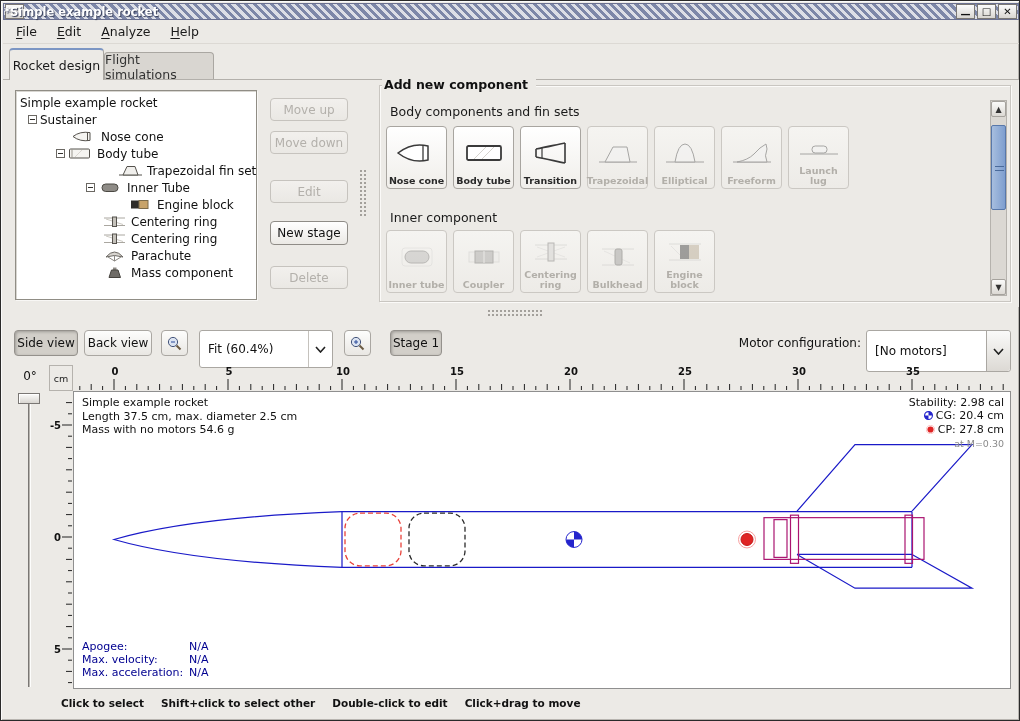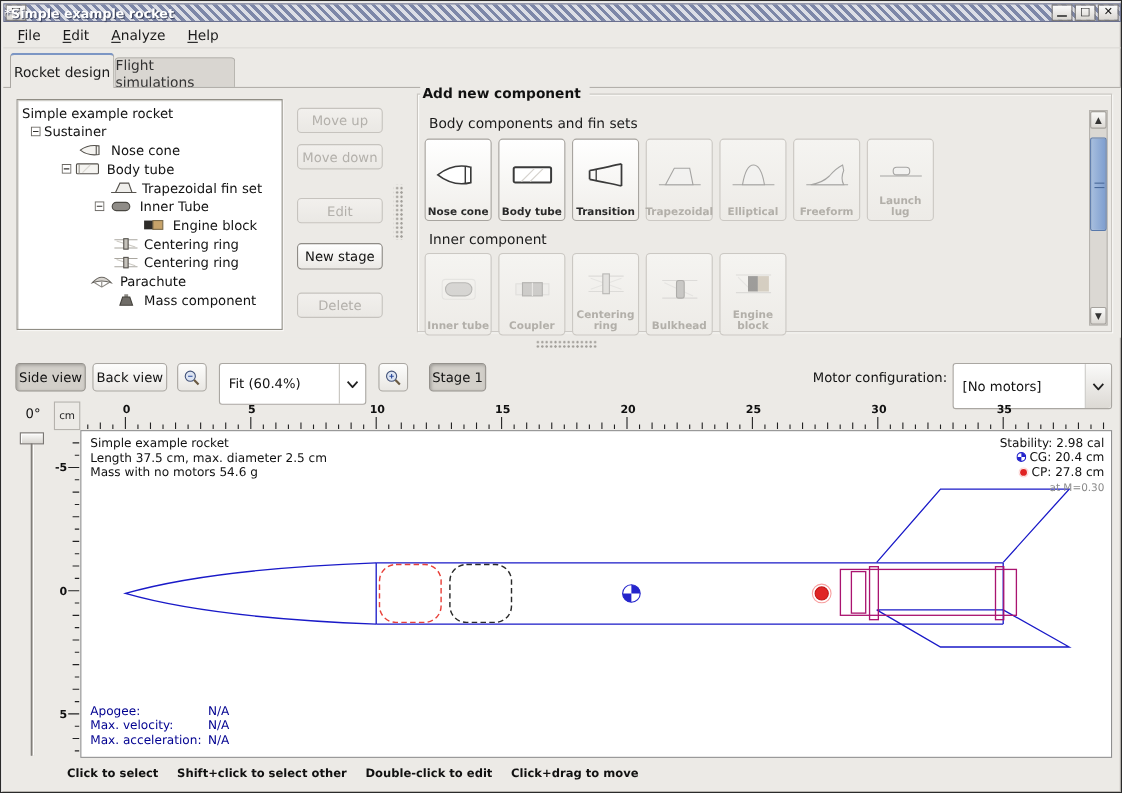--- a/index.html
+++ b/index.html
@@ -41,21 +41,21 @@
   .side-btn.on{border:1px solid #8f8c87;background:linear-gradient(#ffffff,#ebe9e5);color:#111;}
   .v-grip{position:absolute;left:355px;top:88px;width:9px;height:50px;
     background-image:radial-gradient(#a3a09b 1px,transparent 1.2px);background-size:4px 4px;background-position:1px 1px;}
   
   .group{position:absolute;left:376px;top:5px;width:632px;height:217px;border:1px solid #c9c6c1;box-shadow:inset 1px 1px 0 #fbfaf8, 1px 1px 0 #fbfaf8;}
   .group-title{position:absolute;top:-9px;left:2px;padding:0 8px 0 2px;background:#eceae6;font-weight:bold;font-size:12.5px;color:#111;}
   .group-label{position:absolute;left:10px;font-size:12.5px;color:#1a1a1a;}
   .group-label.l1{top:18px;}
   .group-label.l2{top:124px;}
   .comp-row{position:absolute;left:0;top:0;width:100%;height:0;}
-  .comp-btn{position:absolute;width:61px;height:75px;border:1px solid #a8a5a0;border-radius:4px;
+  .comp-btn{position:absolute;width:61px;height:63px;border:1px solid #a8a5a0;border-radius:4px;
     background:linear-gradient(#ffffff,#f0eeea);display:flex;flex-direction:column;align-items:center;padding:3px 1px 2px 1px;justify-content:flex-end;}
   .comp-btn .cicon{flex:1;display:flex;align-items:center;justify-content:center;}
   .comp-btn .clabel{font-size:9.5px;line-height:10px;font-weight:bold;color:#2a2a2a;text-align:center;}
   .comp-btn.off{border-color:#cbc8c3;background:linear-gradient(#f5f4f1,#edebe7);}
   .comp-btn.off .clabel{color:#b2afa9;}
   .comp-btn.off .cicon{opacity:.45;filter:grayscale(60%);}
   
   .scrollbar{position:absolute;right:3px;top:14px;width:17px;height:196px;background:#dbd8d3;border:1px solid #b5b2ad;}
   .sb-btn{position:absolute;left:0;width:15px;height:16px;background:linear-gradient(#fafaf9,#dcd9d4);border:1px solid #a5a29d;
     display:flex;align-items:center;justify-content:center;font-size:8px;color:#333;border-radius:2px;}
@@ -176,21 +176,21 @@
           </span>
           <span class="icon">
             <svg width="26" height="13" viewBox="0 0 26 13">
               <rect x="1.5" y="2" width="20" height="9" rx="1" fill="#f5f4f1" stroke="#55524d"></rect>
               <line x1="4" y1="2" x2="4" y2="11" stroke="#9a978f"></line>
               <line x1="7" y1="10" x2="14" y2="3" stroke="#d8d5d0"></line>
             </svg>
           </span>
           <span class="tree-label">Body tube</span>
         </div>
-        <div class="tree-row" style="padding-left: 60px; margin-left: 24px;">
+        <div class="tree-row" style="padding-left: 102px;">
           <span class="icon">
             <svg width="26" height="13" viewBox="0 0 26 13">
               <line x1="1" y1="11" x2="24" y2="11" stroke="#55524d"></line>
               <path d="M5 11 L9 2.5 L17 2.5 L20 11 Z" fill="#f0efec" stroke="#55524d"></path>
             </svg>
           </span>
           <span class="tree-label">Trapezoidal fin set</span>
         </div>
         <div class="tree-row" style="padding-left: 70px;">
           <span class="expander">
@@ -230,21 +230,21 @@
           <span class="icon">
             <svg width="26" height="13" viewBox="0 0 26 13">
               <line x1="2" y1="3" x2="23" y2="3" stroke="#aaa7a0"></line>
               <line x1="2" y1="10.5" x2="23" y2="10.5" stroke="#aaa7a0"></line>
               <line x1="4" y1="4" x2="21" y2="9.5" stroke="#cdcac3"></line>
               <rect x="10.5" y="2" width="4" height="9.5" fill="#c5c2bb" stroke="#55524d"></rect>
             </svg>
           </span>
           <span class="tree-label">Centering ring</span>
         </div>
-        <div class="tree-row" style="padding-left: 64px;">
+        <div class="tree-row" style="padding-left: 86px;">
           <span class="icon">
             <svg width="26" height="13" viewBox="0 0 26 13">
               <path d="M4 8 Q12.5 -2 21 8 Q12.5 5 4 8 Z" fill="#d8d5d0" stroke="#6b6863"></path>
               <path d="M6 8 L12.5 12 M19 8 L12.5 12 M12.5 7 L12.5 12" stroke="#8b8883" fill="none"></path>
             </svg>
           </span>
           <span class="tree-label">Parachute</span>
         </div>
         <div class="tree-row" style="padding-left: 86px;">
           <span class="icon">

